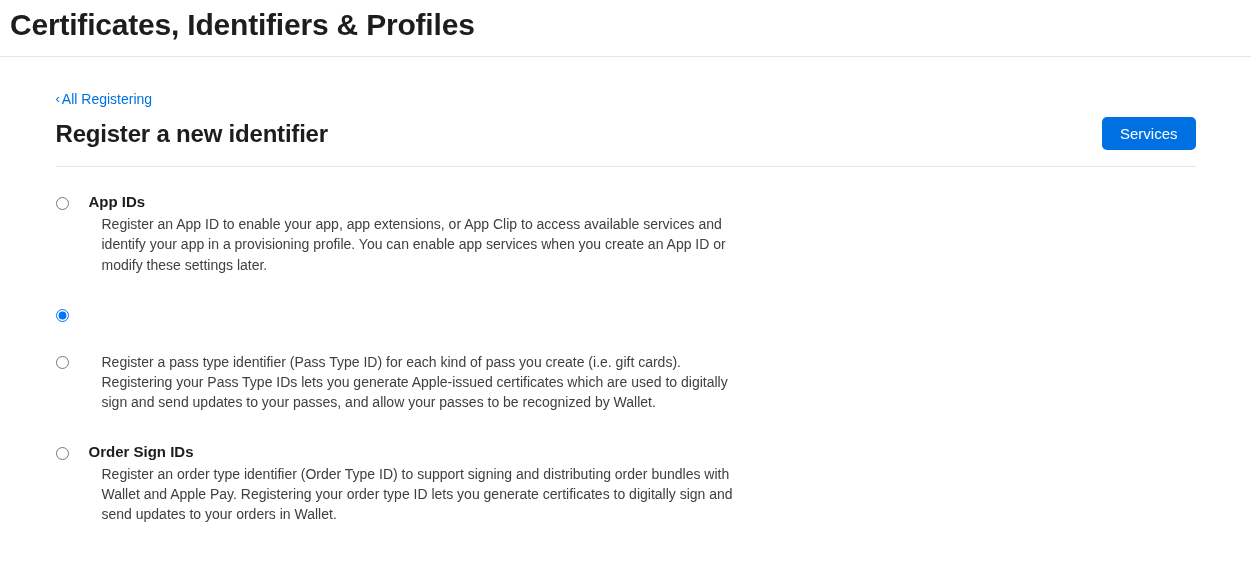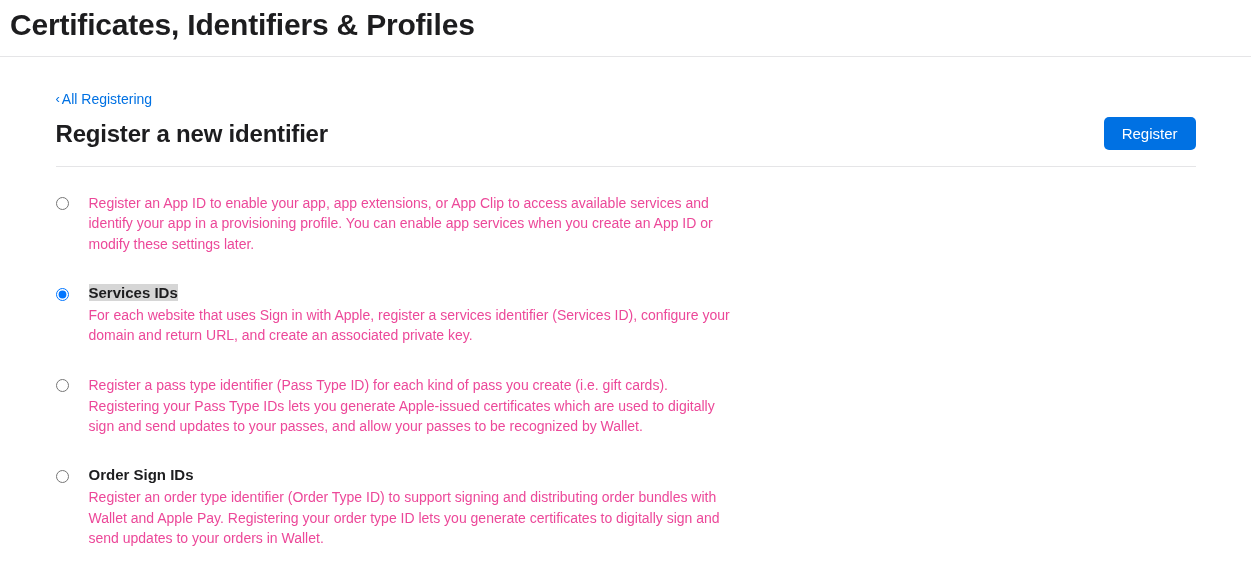--- a/index.html
+++ b/index.html
@@ -83,58 +83,56 @@
     .option-title {
       font-size: 15px;
       font-weight: 700;
       margin-bottom: 4px;
     }
     .highlighted {
       background: #d6d6d6;
     }
     .option-desc {
       font-size: 14px;
-      color: #ec4899;
+      color: #404040;
       line-height: 1.45;
+      margin-left: 13px;
     }
   </style>
 </head>
 <body>
 
 <div class="page-header">
   <h1>Certificates, Identifiers &amp; Profiles</h1>
 </div>
 
 <div class="content">
   <div class="breadcrumb">
     <a href="#">
       <span class="chev">‹</span>
       <span>All Registering</span>
     </a>
   </div>
 
   <div class="section-head">
     <h2>Register a new identifier</h2>
-    <button class="continue-btn">Register</button>
+    <button class="continue-btn">Services</button>
   </div>
 
   <div class="options">
 
   <div class="option">
         <input type="radio" name="identifier-type" style="">
         <div class="option-body">
+          <div class="option-title">App IDs</div>
           <div class="option-desc">Register an App ID to enable your app, app extensions, or App Clip to access available services and identify your app in a provisioning profile. You can enable app services when you create an App ID or modify these settings later.</div>
         </div>
       </div>
       <div class="option">
         <input type="radio" name="identifier-type" checked="" style="">
-        <div class="option-body">
-          <div class="option-title"><span class="highlighted">Services IDs</span></div>
-          <div class="option-desc">For each website that uses Sign in with Apple, register a services identifier (Services ID), configure your domain and return URL, and create an associated private key.</div>
-        </div>
       </div>
       <div class="option">
         <input type="radio" name="identifier-type" style="">
         <div class="option-body">
           <div class="option-desc">Register a pass type identifier (Pass Type ID) for each kind of pass you create (i.e. gift cards). Registering your Pass Type IDs lets you generate Apple-issued certificates which are used to digitally sign and send updates to your passes, and allow your passes to be recognized by Wallet.</div>
         </div>
       </div>
       <div class="option">
         <input type="radio" name="identifier-type" style="">
         <div class="option-body">

